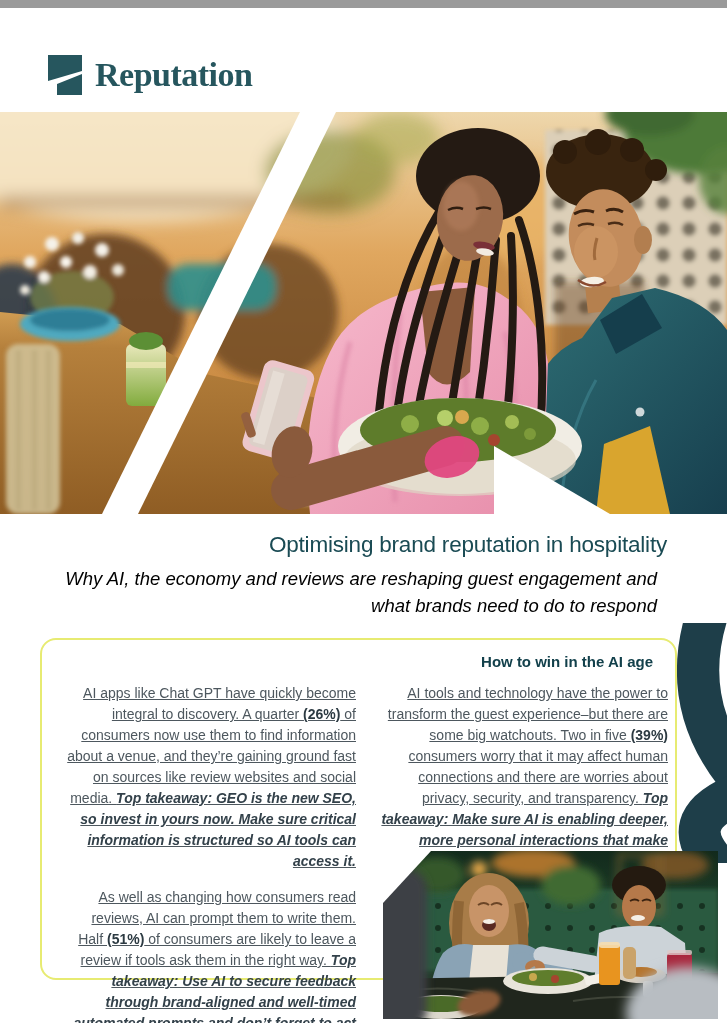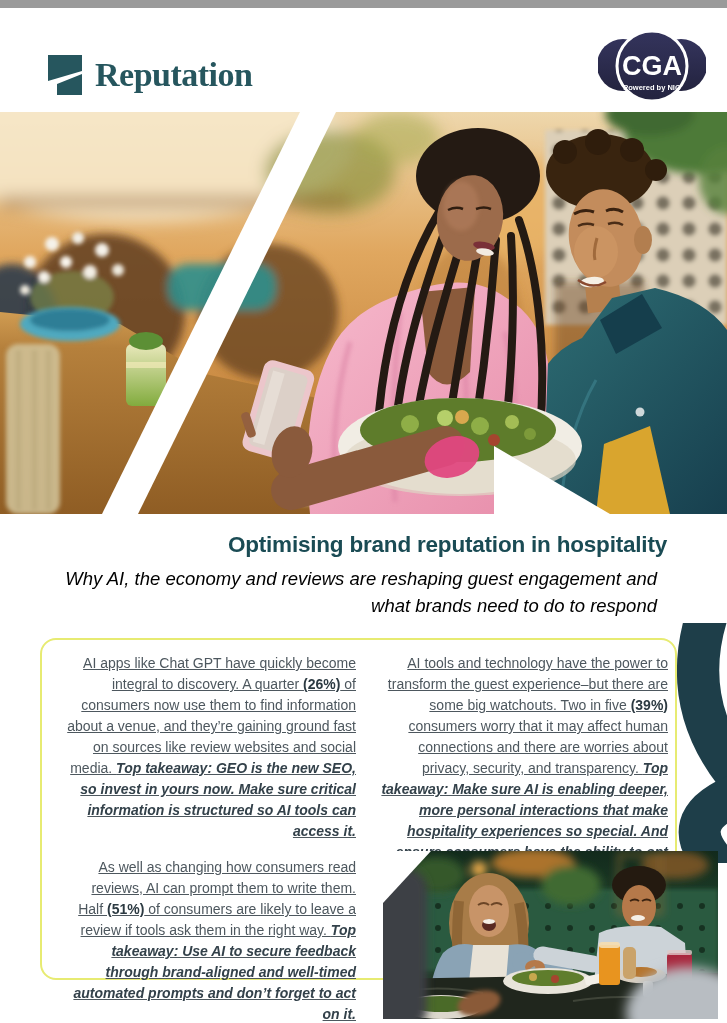--- a/index.html
+++ b/index.html
@@ -6,21 +6,21 @@
   .page{position:relative;width:727px;height:1023px;margin:8px auto;background:#fff;overflow:hidden;
         font-family:"Liberation Sans",sans-serif;text-align:right;-webkit-font-smoothing:antialiased;}
   .abs{position:absolute;}
 
   
   .brand{left:47px;top:46px;display:flex;align-items:center;gap:11px;}
   .brand-word{font-family:"Liberation Serif",serif;font-weight:700;font-size:34px;color:#26565e;letter-spacing:-0.5px;}
   .cga{left:598px;top:21px;}
 
   
-  .title{left:47px;top:524px;width:620px;font-size:22.5px;font-weight:700;color:#1a4b54;letter-spacing:-0.2px;}
+  .title{left:47px;top:524px;width:620px;font-size:22.5px;font-weight:400;color:#1a4b54;letter-spacing:-0.2px;}
   .subtitle{left:47px;top:557px;width:610px;font-size:18.5px;font-style:italic;font-weight:500;color:#000000;line-height:27px;}
 
   
   .aibox{left:40px;top:630px;width:637px;height:342px;border:2px solid #e7eb72;border-radius:16px;
          box-sizing:border-box;padding:13px 22px 0 22px;background:transparent;}
   .aibox h2{margin:0 0 13px 0;font-size:15px;font-weight:800;color:#12404b;}
   .cols{display:grid;grid-template-columns:292px 288px;column-gap:24px;}
   .sec h3{margin:0 0 7px 0;font-size:13.5px;font-weight:800;color:#1c4a53;}
   .sec{margin-bottom:15px;}
   .sec p{margin:0;font-size:14px;line-height:21px;color:#4d575e;text-decoration:underline;}
@@ -33,37 +33,20 @@
 <div class="page">
 
   <div class="abs brand">
     <svg width="37" height="42" viewBox="0 0 37 42">
       <polygon points="1,1 35,1 35,17 1,27" fill="#26565e"></polygon>
       <polygon points="10,30 35,20 35,41 10,41" fill="#26565e"></polygon>
     </svg>
     <span class="brand-word">Reputation</span>
   </div>
 
-  <div class="abs cga">
-    <svg width="108" height="74" viewBox="0 0 108 74">
-      <defs>
-        <linearGradient id="gNavy" x1="0" y1="0" x2="0" y2="1">
-          <stop offset="0" stop-color="#34345c"></stop>
-            <stop offset="1" stop-color="#23233f"></stop>
-        </linearGradient>
-      </defs>
-      <g>
-        <circle cx="25" cy="36" r="26" fill="url(#gNavy)"></circle>
-        <circle cx="83" cy="36" r="26" fill="url(#gNavy)"></circle>
-        <circle cx="54" cy="37" r="35" fill="url(#gNavy)" stroke="#ffffff" stroke-width="3"></circle>
-      </g>
-      <text x="54" y="46" text-anchor="middle" font-family="Liberation Sans, sans-serif" font-weight="800" font-size="27" fill="#ffffff">CGA</text>
-      <text x="54" y="61" text-anchor="middle" font-family="Liberation Sans, sans-serif" font-weight="700" font-size="7.5" fill="#ffffff">Powered by NIQ</text>
-    </svg>
-  </div>
 
   <svg class="abs" style="left:0;top:104px;" width="727" height="402" viewBox="0 0 727 402" role="img" aria-label="Two friends smiling at a phone over a salad at a sunlit restaurant table">
     <defs>
       <linearGradient id="gWarm" x1="0" y1="0" x2="0" y2="1">
         <stop offset="0" stop-color="#eed7ac"></stop>
           <stop offset="0.35" stop-color="#e0a75f"></stop>
         <stop offset="0.7" stop-color="#c98a42"></stop>
           <stop offset="1" stop-color="#aa7030"></stop>
       </linearGradient>
       <linearGradient id="gTable" x1="0" y1="0" x2="0" y2="1">
@@ -232,20 +215,21 @@
 
   <div class="abs title">Optimising brand reputation in hospitality</div>
   <div class="abs subtitle">Why AI, the economy and reviews are reshaping guest engagement and what brands need to do to respond</div>
 
   <svg class="abs" style="left:655px;top:615px;" width="72" height="240" viewBox="0 0 72 240">
     <path d="M60 -30 Q18 70 80 150" stroke="#1e3e49" stroke-width="42" fill="none"></path>
     <path d="M92 168 Q10 196 70 250" stroke="#1e3e49" stroke-width="42" fill="none"></path>
   </svg>
 
   <div class="abs aibox">
+    <h2>How to win in the AI age</h2>
     <div class="cols">
       <div>
         <div class="sec">
           <p><span class="seg-normal">AI apps like Chat GPT have quickly become integral to discovery. A quarter </span><span class="seg-bold">(26%)</span><span class="seg-normal"> of consumers now use them to find information about a venue, and they’re gaining ground fast on sources like review websites and social media. </span><span class="seg-bolditalic">Top takeaway: GEO is the new SEO, so invest in yours now. Make sure critical information is structured so AI tools can access it.</span></p>
         </div>
         <div class="sec">
           <p><span class="seg-normal">As well as changing how consumers read reviews, AI can prompt them to write them. Half </span><span class="seg-bold">(51%)</span><span class="seg-normal"> of consumers are likely to leave a review if tools ask them in the right way. </span><span class="seg-bolditalic">Top takeaway: Use AI to secure feedback through brand-aligned and well-timed automated prompts and don’t forget to act on it.</span></p>
         </div>
       </div>
       <div>

